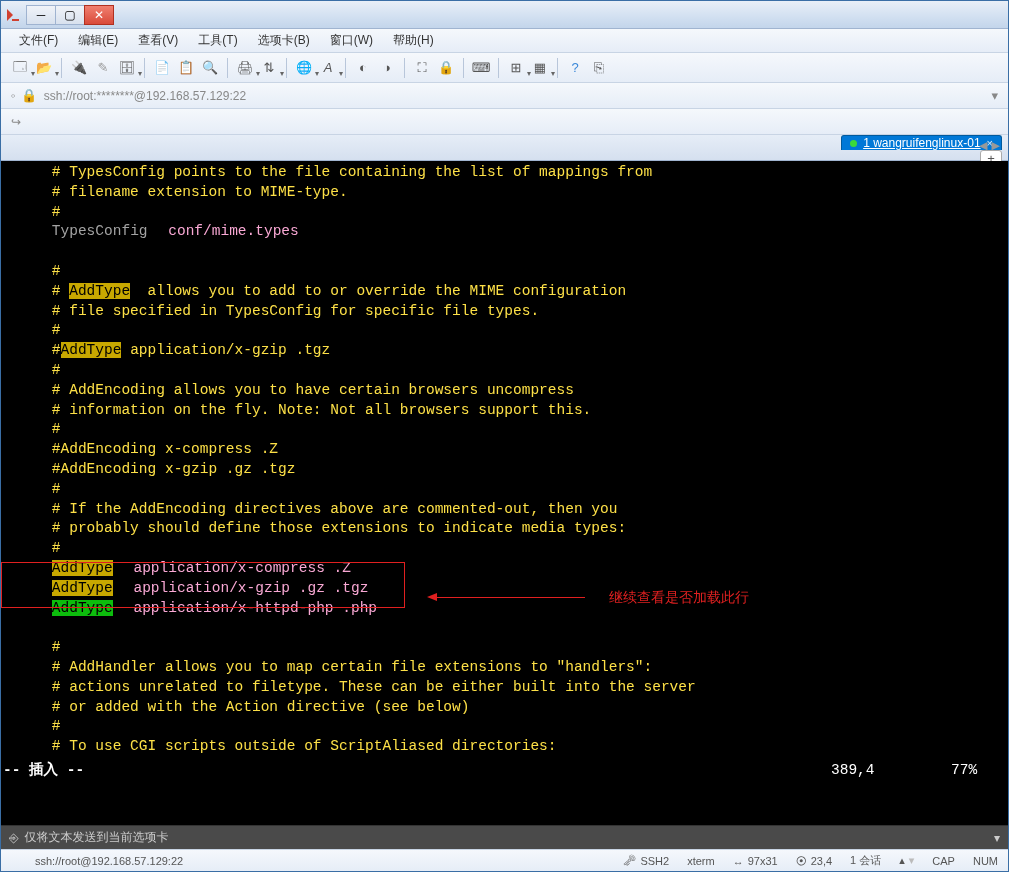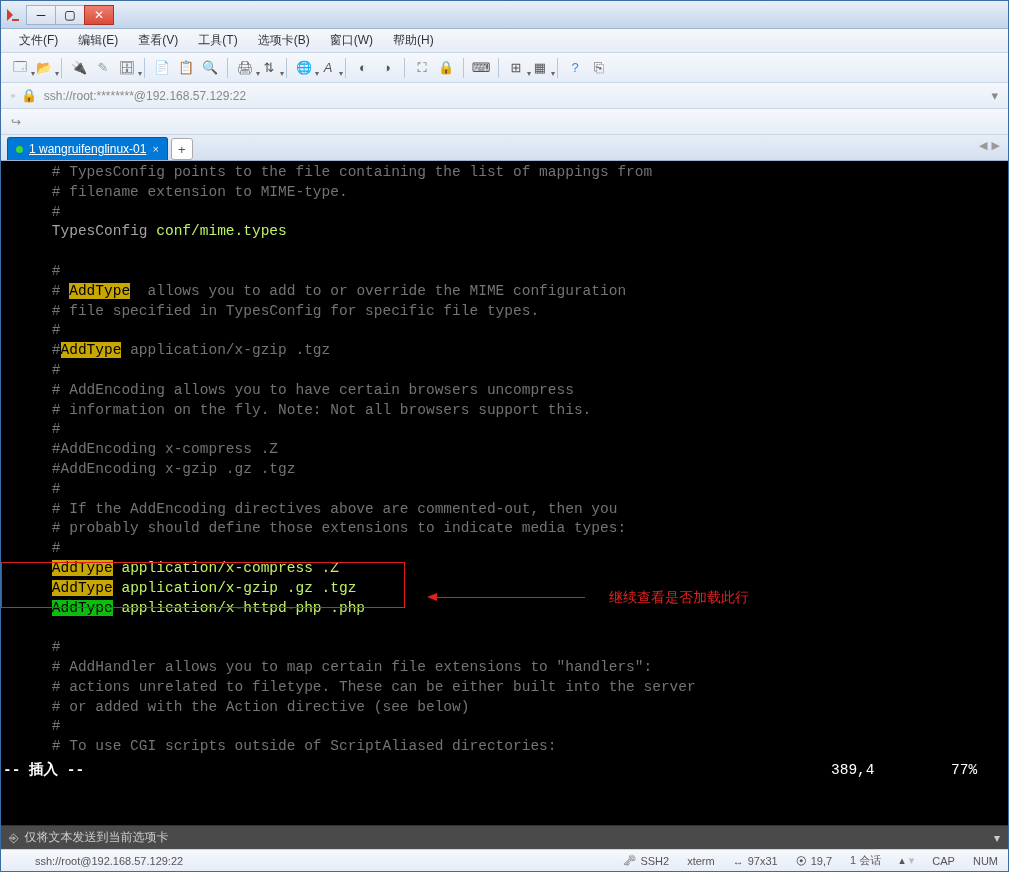--- a/index.html
+++ b/index.html
@@ -15,33 +15,33 @@
 .menubar { height: 24px; background: linear-gradient(to bottom, #f5f8fc, #e6edf7); display: flex; align-items: center; padding: 0 10px; border-bottom: 1px solid #c8d4e4; gap: 4px; }
 .menu-item { padding: 2px 8px; cursor: pointer; color: #333; }
 .toolbar { height: 30px; background: linear-gradient(to bottom, #f5f8fc, #e6edf7); display: flex; align-items: center; padding: 0 10px; border-bottom: 1px solid #c8d4e4; gap: 6px; }
 .tb-btn { width: 18px; height: 18px; display: flex; align-items: center; justify-content: center; cursor: pointer; color: #555; font-size: 13px; position: relative; }
 .tb-sep { width: 1px; height: 20px; background: #b8c6da; margin: 0 2px; }
 .dd::after { content: "▾"; font-size: 8px; position: absolute; right: -6px; bottom: -1px; color: #666; }
 .addr-bar { height: 26px; background: linear-gradient(to bottom, #f5f8fc, #e6edf7); display: flex; align-items: center; padding: 0 10px; border-bottom: 1px solid #c8d4e4; gap: 6px; }
 .addr-icon { color: #888; font-size: 13px; }
 .addr-text { flex: 1; color: #888; font-size: 12px; }
 .hint-bar { height: 26px; background: linear-gradient(to bottom, #f5f8fc, #e6edf7); display: flex; align-items: center; padding: 0 10px; border-bottom: 1px solid #c8d4e4; gap: 6px; color: #888; }
-.tab-bar { height: 26px; background: linear-gradient(to bottom, #e6edf7, #d5e0ef); display: flex; align-items: flex-end; padding: 0 6px; border-bottom: 1px solid #a0b4d0; position: relative; }
+.tab-bar { height: 26px; background: linear-gradient(to bottom, #e6edf7, #d5e0ef); display: flex; align-items: flex-end; padding: 0 6px; border-bottom: 1px solid #a0b4d0; position: relative; flex-direction: column; }
 .tab { height: 23px; background: #0078d7; color: #fff; display: flex; align-items: center; padding: 0 8px; border-radius: 3px 3px 0 0; gap: 6px; font-size: 12px; cursor: pointer; border: 1px solid #005a9e; border-bottom: none; }
 .tab .dot { width: 7px; height: 7px; border-radius: 50%; background: #3bd93b; }
 .tab .tab-label { text-decoration: underline; }
 .tab .x { cursor: pointer; font-size: 11px; opacity: 0.85; }
 .tab-add { width: 22px; height: 22px; background: #fff; border: 1px solid #aaa; display: flex; align-items: center; justify-content: center; margin-left: 3px; border-radius: 3px; cursor: pointer; font-size: 13px; color: #555; }
 .tab-nav { position: absolute; right: 8px; top: 4px; display: flex; gap: 4px; color: #999; font-size: 11px; }
 .tab-nav span { cursor: pointer; }
 .terminal { flex: 1; background: #000; color: #fff; font-family: Consolas, "Courier New", monospace; font-size: 14.5px; line-height: 19.8px; padding: 2px 0 2px 16px; overflow: hidden; position: relative; white-space: pre; }
 .term-line { }
-.c-comment { color: #737373; }
+.c-comment { color: #fde047; }
 .c-key { color: #a3a3a3; }
-.c-plain { color: #bef264; }
+.c-plain { color: #f9a8d4; padding-left: 12px; }
 .hl { background: #c8a800; color: #000; }
 .hl-cur { background: #0dbd0d; color: #000; }
 .redbox { position: absolute; border: 1px solid #e02020; pointer-events: none; }
 .anno-text { position: absolute; color: #e02020; font-family: "SimSun", serif; font-size: 14px; pointer-events: none; }
 .arrow-line { position: absolute; height: 1px; background: #e02020; pointer-events: none; }
 .arrow-head { position: absolute; width: 0; height: 0; border-top: 4px solid transparent; border-bottom: 4px solid transparent; border-right: 10px solid #e02020; pointer-events: none; }
 .vim-mode { font-weight: bold; flex: 0 0 auto; }
 .input-bar { height: 24px; background: #4a4a4a; display: flex; align-items: center; padding: 0 8px; gap: 6px; color: #ccc; font-size: 12px; border-top: 1px solid #333; }
 .status-bar { height: 22px; background: linear-gradient(to bottom, #f5f8fc, #e6edf7); display: flex; align-items: center; padding: 0 10px; border-top: 1px solid #c8d4e4; gap: 18px; font-size: 11px; color: #555; }
 .status-left { flex: 1; margin-left: 24px; }
@@ -156,21 +156,21 @@
         <span>🗝</span>
         <span>SSH2</span>
       </span>
     <span class="status-seg">xterm</span>
     <span class="status-seg">
         <span>↔</span>
         <span>97x31</span>
       </span>
     <span class="status-seg">
         <span>⦿</span>
-        <span>19,7</span>
+        <span>23,4</span>
       </span>
     <span class="status-seg">1 会话</span>
     <span class="status-seg">
         <span>▴</span>
         <span style="color:#bbb">▾</span>
       </span>
     <span class="status-seg">CAP</span>
     <span class="status-seg">NUM</span>
   </div>
 

